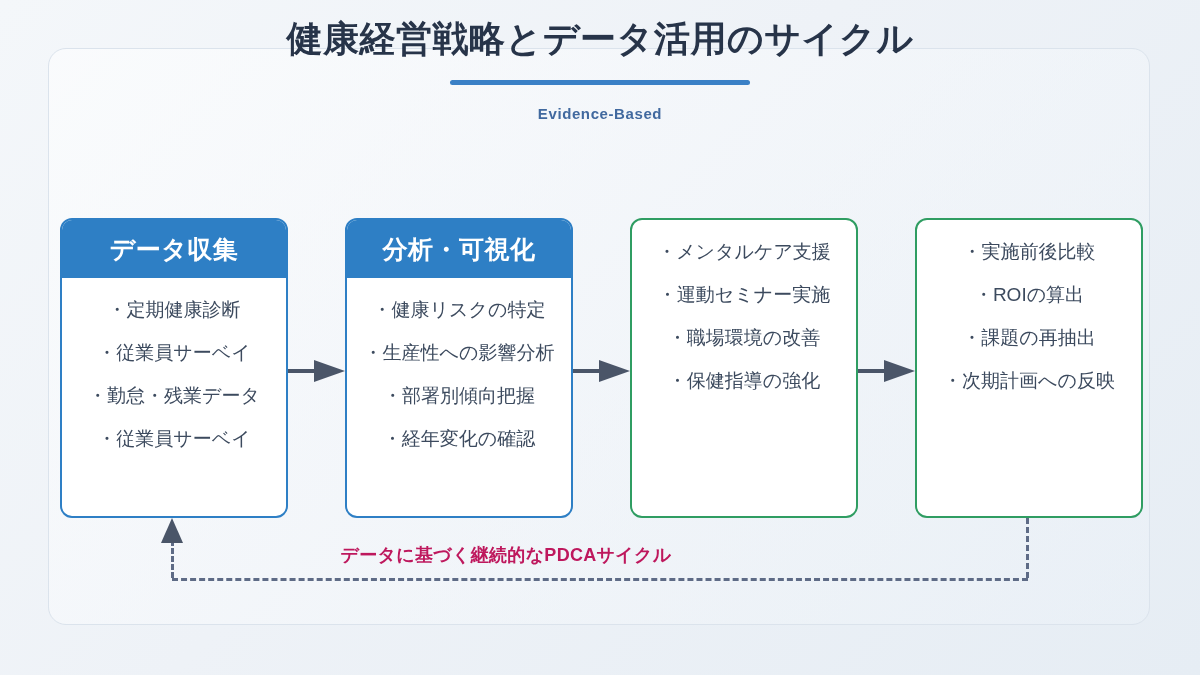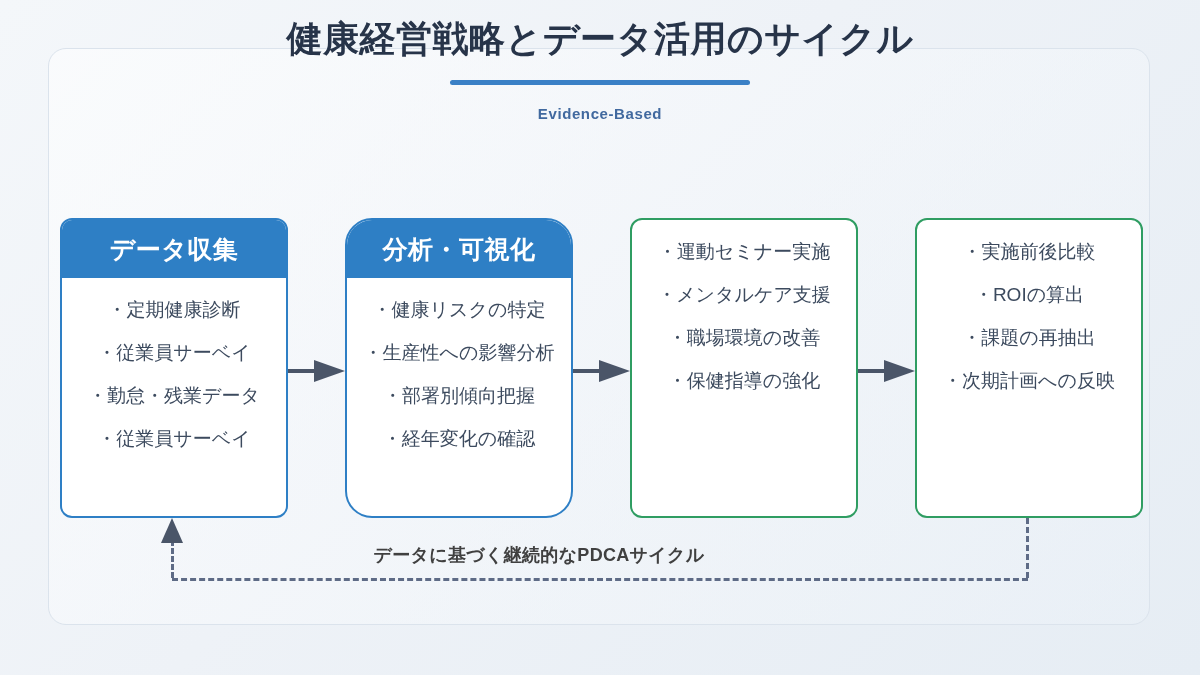--- a/index.html
+++ b/index.html
@@ -113,21 +113,21 @@
     font-size: 19px;
     color: #3c4a5e;
     line-height: 1;
     padding: 0 2px;
     margin-bottom: 24px;
     white-space: nowrap;
   }
 
   
   .c0 { left: 0px; }
-  .c1 { left: 285px; border-radius: 27px; }
+  .c1 { left: 285px; }
   .c2 { left: 570px; }
   .c3 { left: 855px; }
 
   
   .arrow {
     position: absolute;
     top: 360px;
     width: 57px;
     height: 22px;
   }
@@ -171,23 +171,22 @@
     border-bottom: 25px solid #4a5568;
   }
   .loop-label {
     position: absolute;
     left: 0;
     top: 543px;
     width: 1012px;
     text-align: center;
     font-size: 18px;
     font-weight: bold;
-    color: #404040;
+    color: #be185d;
     letter-spacing: 0.3px;
-    margin-left: 33px;
   }
 </style>
 </head>
 <body>
 
 <div id="stage">
 
   <div class="panel"></div>
 
   <div class="title-wrap">
@@ -213,22 +212,22 @@
       <div class="card-body">
         <div class="card-item">・健康リスクの特定</div>
         <div class="card-item">・生産性への影響分析</div>
         <div class="card-item">・部署別傾向把握</div>
         <div class="card-item">・経年変化の確認</div>
       </div>
     </div>
 
     <div class="card green c2">
       <div class="card-body">
+        <div class="card-item">・メンタルケア支援</div>
         <div class="card-item">・運動セミナー実施</div>
-        <div class="card-item">・メンタルケア支援</div>
         <div class="card-item">・職場環境の改善</div>
         <div class="card-item">・保健指導の強化</div>
       </div>
     </div>
 
     <div class="card green c3">
       <div class="card-body">
         <div class="card-item">・実施前後比較</div>
         <div class="card-item">・ROIの算出</div>
         <div class="card-item">・課題の再抽出</div>

